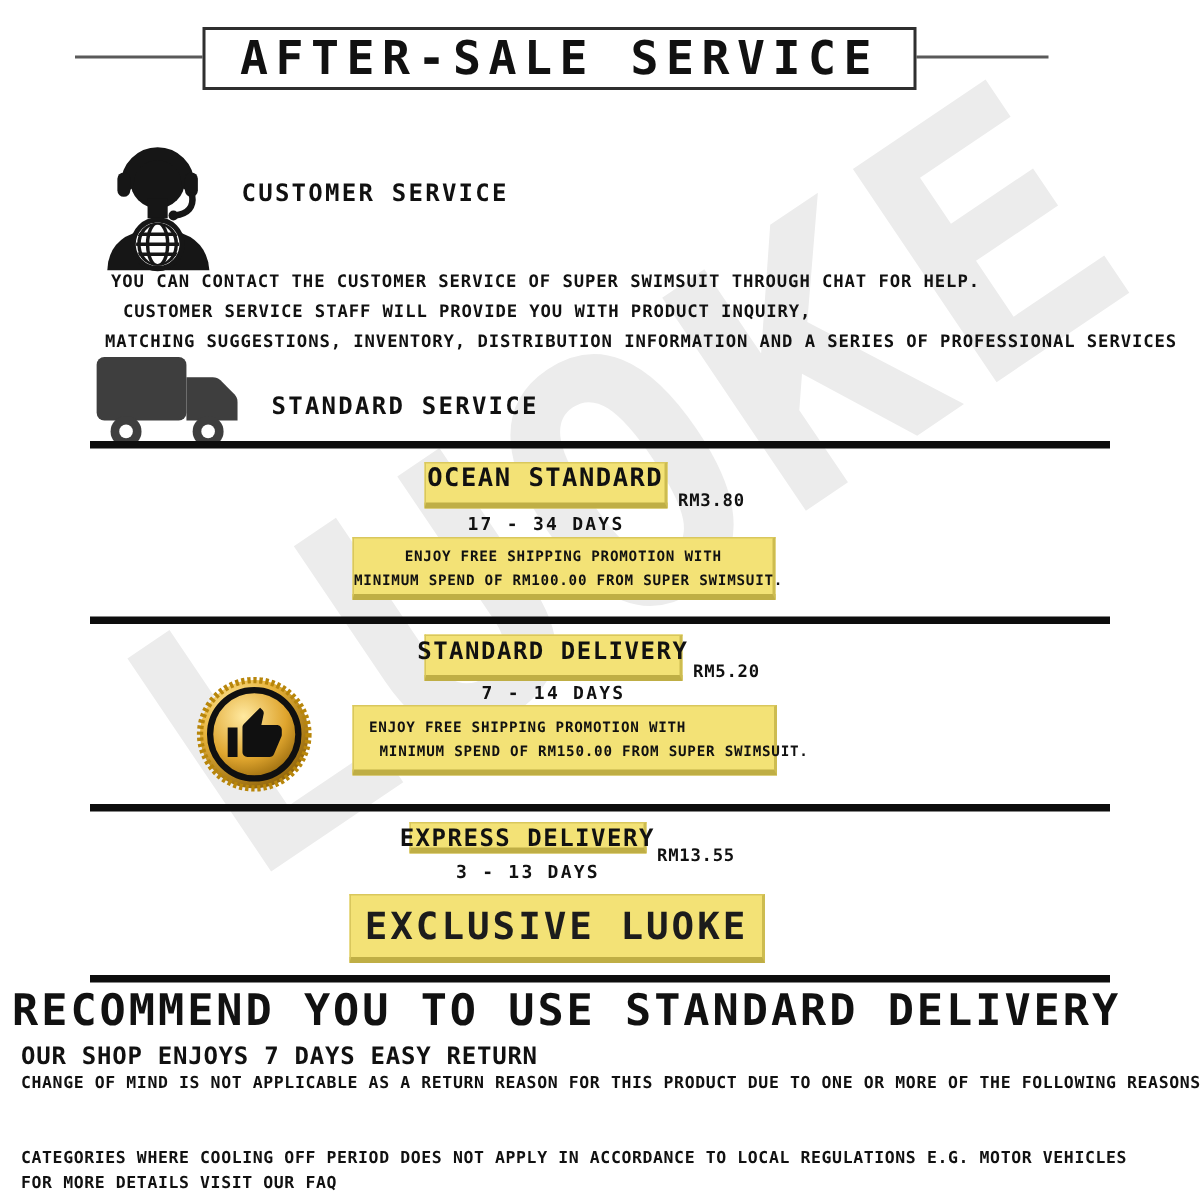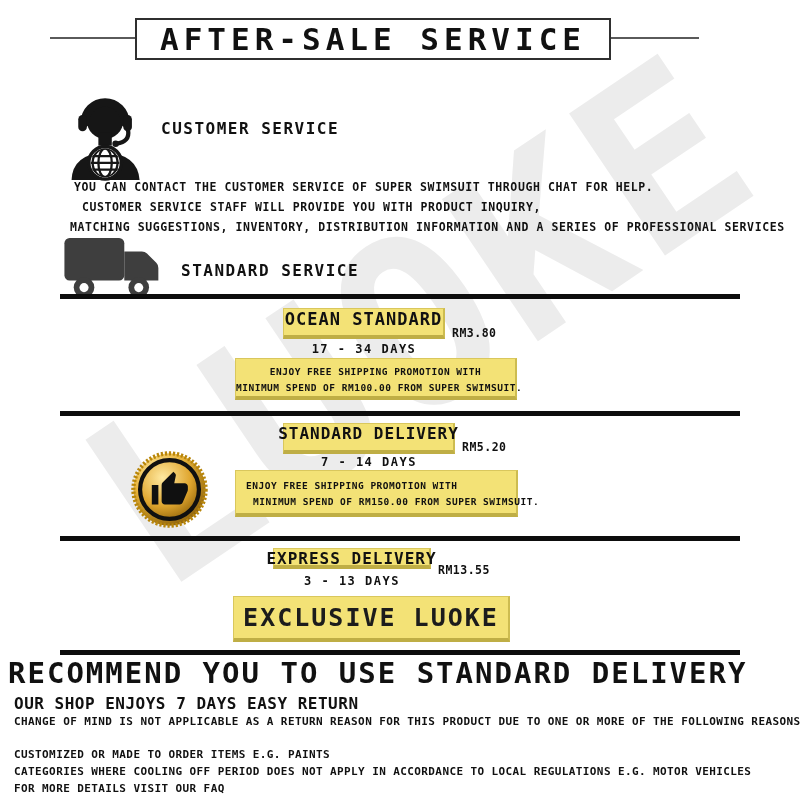--- a/index.html
+++ b/index.html
@@ -172,17 +172,16 @@
   <div class="duration du-exp">3 - 13 DAYS</div>
   <div class="ybox banner-box">
     <span>EXCLUSIVE LUOKE</span>
   </div>
 
   <div class="divider d4"></div>
 
   <div class="recommend">RECOMMEND YOU TO USE STANDARD DELIVERY</div>
   <div class="return-head">OUR SHOP ENJOYS 7 DAYS EASY RETURN</div>
   <div class="foot-line f0">CHANGE OF MIND IS NOT APPLICABLE AS A RETURN REASON FOR THIS PRODUCT DUE TO ONE OR MORE OF THE FOLLOWING REASONS:</div>
-  <div class="foot-line f2">CUSTOMIZED OR MADE TO ORDER ITEMS E.G. PAINTS</div>
   <div class="foot-line f3">CATEGORIES WHERE COOLING OFF PERIOD DOES NOT APPLY IN ACCORDANCE TO LOCAL REGULATIONS E.G. MOTOR VEHICLES</div>
   <div class="foot-line f4">FOR MORE DETAILS VISIT OUR FAQ</div>
 
 </div>
 
 </body></html>

